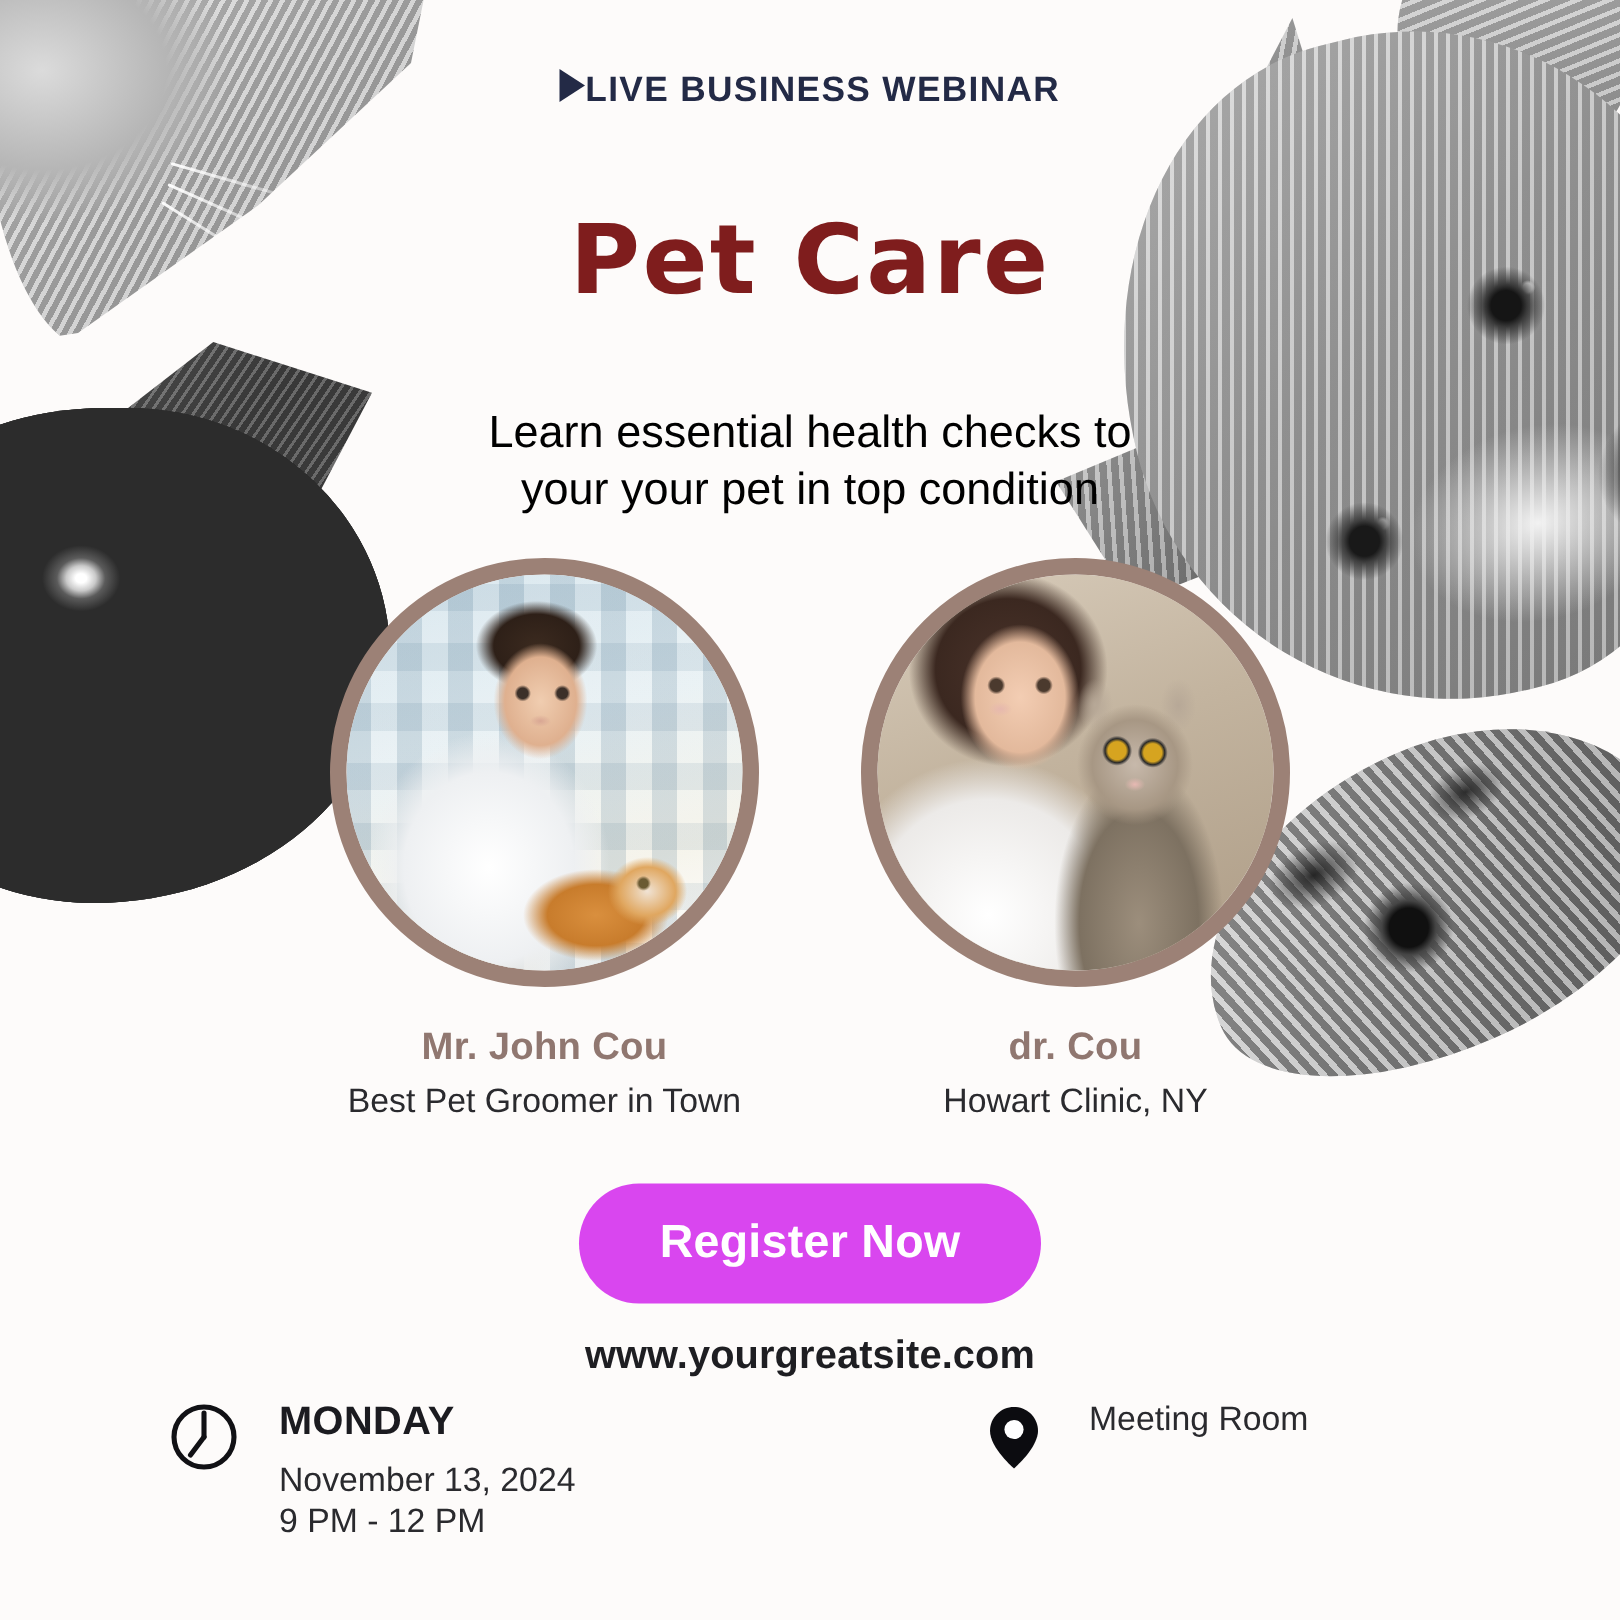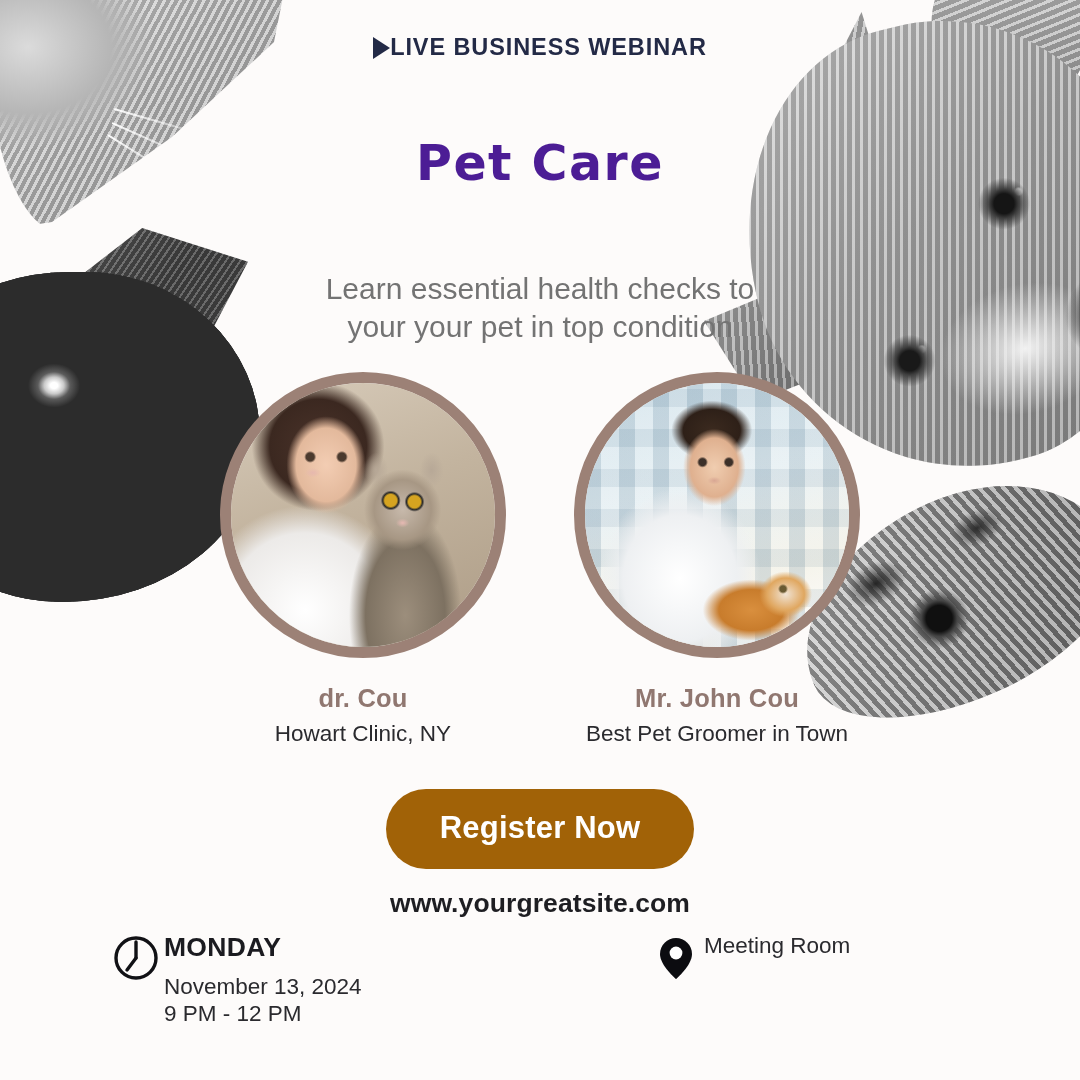--- a/index.html
+++ b/index.html
@@ -146,24 +146,23 @@
       radial-gradient(circle at 47% 51%, #ffffff 0 3px, rgba(255,255,255,0) 5px),
       radial-gradient(ellipse 40px 26px at 33% 30%, #262524 0%, rgba(70,68,66,0) 80%),
       radial-gradient(ellipse 34px 22px at 62% 26%, #2e2c2b 0%, rgba(70,68,66,0) 80%),
       repeating-linear-gradient(72deg, rgba(255,255,255,.46) 0 4px, rgba(60,58,56,.40) 4px 9px),
       linear-gradient(120deg, #cbc8c5 0%, #8a8785 60%, #636160 100%);
   }
 
   
   #eyebrow {
     position: absolute;
-    top: 34px;
+    top: 46px;
     left: 0; right: 0;
     display: flex;
-    align-items: center;
     justify-content: center;
   }
   #eyebrow .tri {
     width: 0; height: 0;
     border-left: 17px solid #232a46;
     border-top: 11px solid transparent;
     border-bottom: 11px solid transparent;
   }
   #eyebrow .txt {
     font-size: 23.5px;
@@ -171,36 +170,36 @@
     letter-spacing: 0.9px;
     color: #232a46;
   }
 
   
   #title {
     position: absolute;
     top: 97px;
     left: 0; right: 0;
     text-align: center;
-    color: #4c1d95;
+    color: #7f1d1d;
     font-family: "DejaVu Sans", sans-serif;
     font-weight: 700;
-    font-size: 49px;
+    font-size: 64px;
     line-height: 68px;
     letter-spacing: 1.5px;
   }
   #title .l2 { display: block; }
 
   
   #subtitle {
     position: absolute;
     top: 270px;
     left: 0; right: 0;
     text-align: center;
-    color: #737373;
+    color: #000000;
     font-size: 30px;
     line-height: 38px;
     font-weight: 400;
   }
   #subtitle span { display: block; }
 
   
   #speakers {
     position: absolute;
     top: 372px;
@@ -287,21 +286,21 @@
 
   
   #cta-wrap {
     position: absolute;
     top: 789px;
     left: 0; right: 0;
     text-align: center;
   }
   #register-btn {
     display: inline-block;
-    background: #a16207;
+    background: #d946ef;
     color: #ffffff;
     border: none;
     border-radius: 40px;
     padding: 21px 54px 23px;
     font-family: "Liberation Sans", sans-serif;
     font-size: 31px;
     font-weight: 700;
     letter-spacing: .2px;
     cursor: pointer;
   }
@@ -314,21 +313,21 @@
   }
 
   
   #footer {
     position: absolute;
     top: 932px;
     left: 112px;
     right: 60px;
     display: flex;
   }
-  #footer .col { display: flex; }
+  #footer .col { display: flex; gap: 22px; }
   #col-date { width: 540px; }
   #col-place { flex: 1; }
   .ficon { width: 52px; flex: 0 0 52px; padding-top: 2px; }
   .ftitle {
     font-size: 26.5px;
     font-weight: 700;
     color: #1b1b20;
     letter-spacing: .3px;
     line-height: 30px;
   }
@@ -381,32 +380,32 @@
 
   <div id="subtitle">
     <span>Learn essential health checks to</span>
     <span>your your pet in top condition</span>
   </div>
 
   <div id="speakers">
 
     <div class="speaker">
       <div class="avatar">
+        <div class="photo" id="photo-b"></div>
+      </div>
+      <div class="sp-name">Mr. John Cou</div>
+      <div class="sp-role">Best Pet Groomer in Town</div>
+    </div>
+
+    <div class="speaker">
+      <div class="avatar">
         <div class="photo" id="photo-a"></div>
       </div>
       <div class="sp-name">dr. Cou</div>
       <div class="sp-role">Howart Clinic, NY</div>
-    </div>
-
-    <div class="speaker">
-      <div class="avatar">
-        <div class="photo" id="photo-b"></div>
-      </div>
-      <div class="sp-name">Mr. John Cou</div>
-      <div class="sp-role">Best Pet Groomer in Town</div>
     </div>
 
   </div>
 
   <div id="cta-wrap">
     <button id="register-btn">Register Now</button>
     <div id="site-url">www.yourgreatsite.com</div>
   </div>
 
   <div id="footer">

